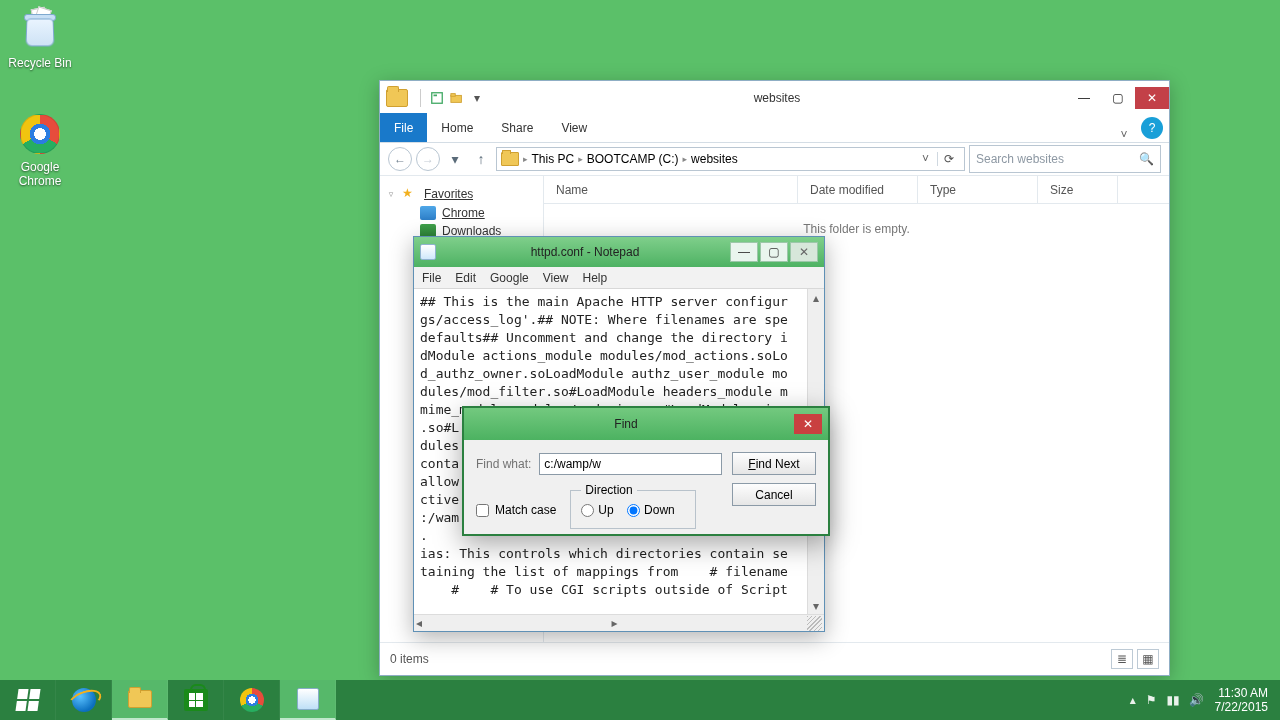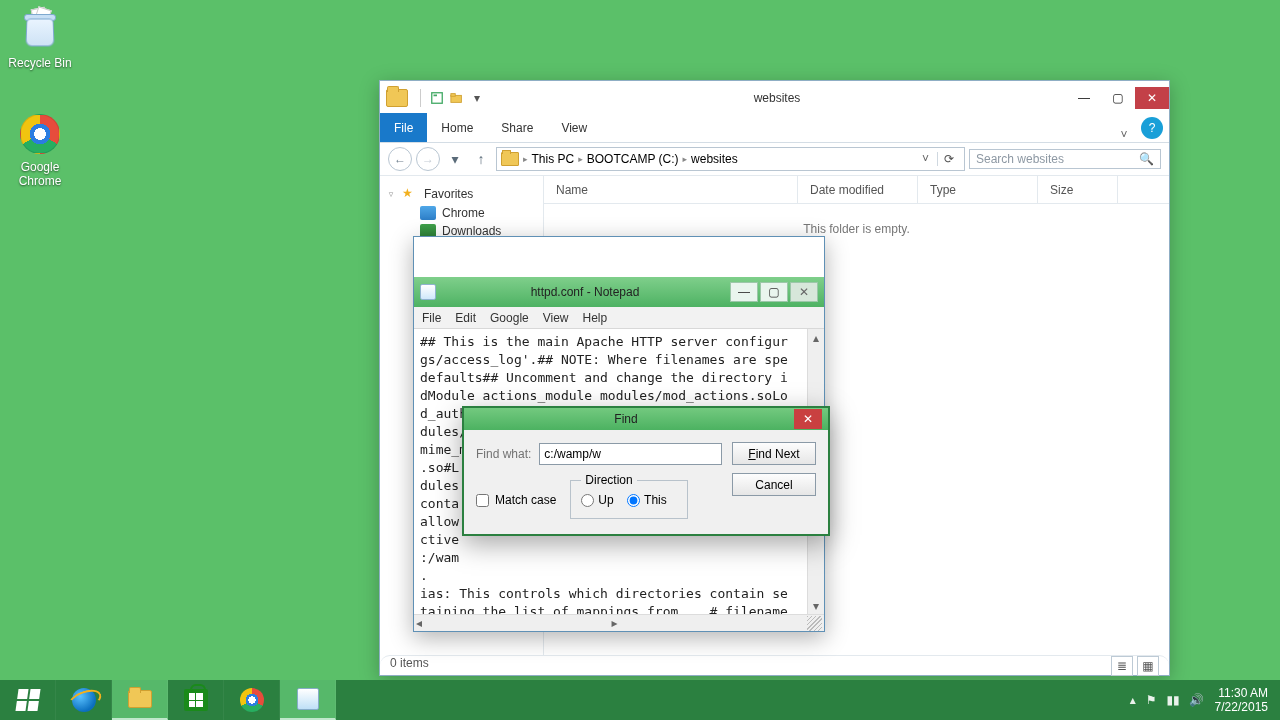--- a/index.html
+++ b/index.html
@@ -77,75 +77,75 @@
 .addr-row{height:33px;border-bottom:1px solid #e3e9ee;display:flex;align-items:center;padding:0 8px;gap:4px;}
 .addr-row .circ{width:24px;height:24px;border:1px solid #b9c6d2;border-radius:50%;display:flex;align-items:center;justify-content:center;color:#6d7e8d;font-size:12px;}
 .addr-row .up{width:22px;height:22px;display:flex;align-items:center;justify-content:center;color:#5a6b79;font-size:14px;}
 .addr-box{flex:1;height:24px;border:1px solid #b9c6d2;display:flex;align-items:center;padding:0 4px;gap:4px;}
 .addr-box .folder-mini{width:18px;height:14px;background:#f0c756;border:1px solid #d0a030;border-radius:1px;position:relative;}
 .addr-box .folder-mini::before{content:"";position:absolute;left:0;top:-3px;width:7px;height:3px;background:#f0c756;border:1px solid #d0a030;border-bottom:none;border-radius:1px 1px 0 0;}
 .addr-box .crumb{display:flex;align-items:center;gap:4px;}
 .addr-box .sep{color:#888;font-size:9px;}
 .addr-box .addr-chev{margin-left:auto;color:#666;padding:0 4px;}
 .addr-box .refresh{border-left:1px solid #cfd8e0;padding:0 6px;color:#555;}
-.search-box{width:192px;height:20px;border:1px solid #b9c6d2;display:flex;align-items:center;padding:0 6px;color:#8d98a3;}
+.search-box{width:192px;height:28px;border:1px solid #b9c6d2;display:flex;align-items:center;padding:0 6px;color:#8d98a3;}
 .search-box .mag{margin-left:auto;color:#7d8a96;}
 
 .explorer-body{flex:1;display:flex;min-height:0;background:#fff;}
 .nav-pane{width:164px;border-right:1px solid #e3e9ee;padding-top:8px;}
 .nav-item{display:flex;align-items:center;gap:6px;padding:2px 6px 2px 20px;color:#333;}
 .nav-item .tri{width:10px;color:#999;font-size:9px;margin-left:-14px;display:inline-block;text-align:center;}
 .nav-item.fav .star{width:16px;height:16px;color:#f2b01e;}
 .nav-item .sub-ico{width:16px;height:14px;}
 .nav-item.desk .sub-ico{background:linear-gradient(#4fa7e8,#2d7ec7);border-radius:2px;}
 .nav-item.down .sub-ico{background:linear-gradient(#3fa14a,#2c7d36);border-radius:2px;}
-.nav-item .lbl{white-space:nowrap;overflow:hidden;}
+.nav-item .lbl{white-space:nowrap;overflow:hidden;text-decoration:underline;}
 
 
 .list-area{flex:1;display:flex;flex-direction:column;}
 .list-header{height:28px;border-bottom:1px solid #e3e9ee;display:flex;align-items:center;color:#555;}
 .list-header .col{padding:0 12px;border-right:1px solid #e3e9ee;height:100%;display:flex;align-items:center;}
 .col.name{flex:0 0 254px;}
 .col.date{flex:0 0 120px;}
 .col.type{flex:0 0 120px;}
 .col.size{flex:0 0 80px;text-align:right;}
 .empty-msg{color:#777;text-align:center;margin:18px auto;}
 
-.status-bar{height:20px;border-top:1px solid #e3e9ee;display:flex;align-items:flex-start;padding:0 10px;color:#555;justify-content:space-between;border-radius:11px;}
+.status-bar{height:33px;border-top:1px solid #e3e9ee;display:flex;align-items:center;padding:0 10px;color:#555;justify-content:space-between;}
 .status-bar .view-toggles{display:flex;gap:4px;}
 .status-bar .vt{width:22px;height:20px;border:1px solid #bdcad5;display:flex;align-items:center;justify-content:center;}
 
 
 .notepad {
   position:absolute; left:413px; top:236px; width:412px; height:396px;
   border:1px solid #5f90b5; background:#fff;
   box-shadow:0 6px 22px rgba(0,0,0,.3);
   display:flex;flex-direction:column;
 }
-.np-title{height:30px;background:linear-gradient(#7fcf8b,#4eb263);display:flex;align-items:center;padding:0 6px;margin-top:40px;}
+.np-title{height:30px;background:linear-gradient(#7fcf8b,#4eb263);display:flex;align-items:center;padding:0 6px;}
 .np-title .pad-ico{width:16px;height:16px;background:linear-gradient(#fff,#cfe8fb);border:1px solid #8fb2cf;border-radius:2px;margin-right:6px;}
 .np-title .t{flex:1;text-align:center;color:#222;}
 .np-title .win-btn{width:28px;height:20px;display:flex;align-items:center;justify-content:center;color:#333;background:#e9f5ee;border:1px solid #9cc7a9;margin-left:2px;}
 .np-title .win-btn.close{background:#d7e7da;color:#666;}
 .np-menu{height:22px;background:#f2f2f2;border-bottom:1px solid #d8d8d8;display:flex;align-items:center;gap:14px;padding:0 8px;color:#333;}
 .np-textwrap{flex:1;display:flex;min-height:0;}
 .np-text{flex:1;padding:4px 6px;font-family:Consolas,monospace;font-size:13px;line-height:18px;color:#222;white-space:pre;overflow:hidden;}
 .np-vsb{width:17px;background:#efefef;border-left:1px solid #dcdcdc;position:relative;}
 .np-vsb .up,.np-vsb .dn{height:17px;display:flex;align-items:center;justify-content:center;color:#666;}
 .np-vsb .dn{position:absolute;bottom:0;left:0;right:0;}
 .np-hsb{height:17px;background:#efefef;border-top:1px solid #dcdcdc;display:flex;align-items:center;justify-content:space-between;padding:0 2px;color:#666;}
 .np-hsb .grip{width:15px;height:15px;background:repeating-linear-gradient(135deg,#bbb 0 1px,transparent 1px 3px);}
 
 
 .find {
   position:absolute; left:462px; top:406px; width:368px; height:130px;
   border:2px solid #2b8040; background:#f0f0f0;
   box-shadow:0 8px 26px rgba(0,0,0,.35);
 }
-.find-title{height:22px;background:linear-gradient(#73c97f,#4cb261);display:flex;align-items:center;}
+.find-title{height:32px;background:linear-gradient(#73c97f,#4cb261);display:flex;align-items:center;}
 .find-title .t{flex:1;text-align:center;color:#222;}
 .find-title .close{width:28px;height:20px;margin:4px 6px;background:#c94040;color:#fff;display:flex;align-items:center;justify-content:center;}
 .find-body{padding:12px 12px 10px;display:grid;grid-template-columns:1fr 84px;grid-template-rows:auto auto;gap:8px 10px;}
 .find-row1{display:flex;align-items:center;gap:8px;}
 .find-row1 label{color:#737373;}
 .find-row1 input{flex:1;height:22px;border:1px solid #8b9aa7;padding:0 4px;font-size:12px;}
 .btn{height:23px;border:1px solid #8b9aa7;background:linear-gradient(#fdfdfd,#e6e6e6);display:flex;align-items:center;justify-content:center;padding:0 6px;}
 .btn u{text-decoration:underline;}
 .find-row2{display:flex;align-items:flex-start;gap:14px;}
 .find-row2 .matchcase{display:flex;align-items:center;gap:6px;margin-top:20px;}
@@ -362,21 +362,21 @@
         <span>Match case</span>
       </label>
       <fieldset>
         <legend>Direction</legend>
         <label class="radio">
           <input type="radio" name="dir" style="">
             <span>Up</span>
         </label>
         <label class="radio">
           <input type="radio" name="dir" checked="" style="">
-            <span>This</span>
+            <span>Down</span>
         </label>
       </fieldset>
     </div>
     <div class="btn">Cancel</div>
   </div>
 </div>
 
 <div class="taskbar">
   <div class="tb-btn">
     <div class="winflag">

